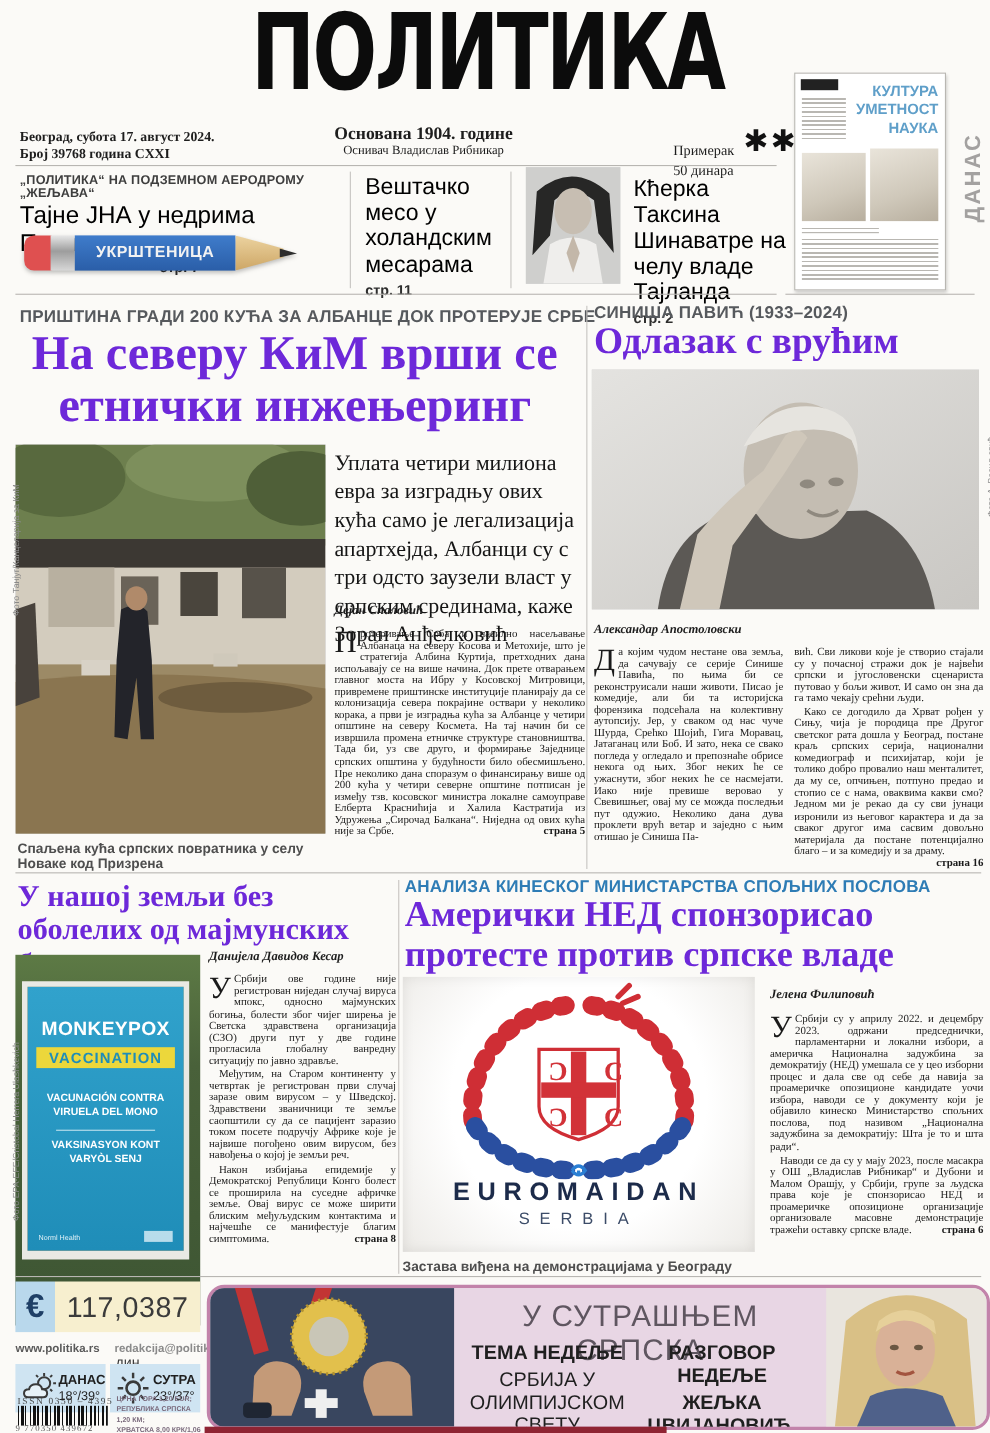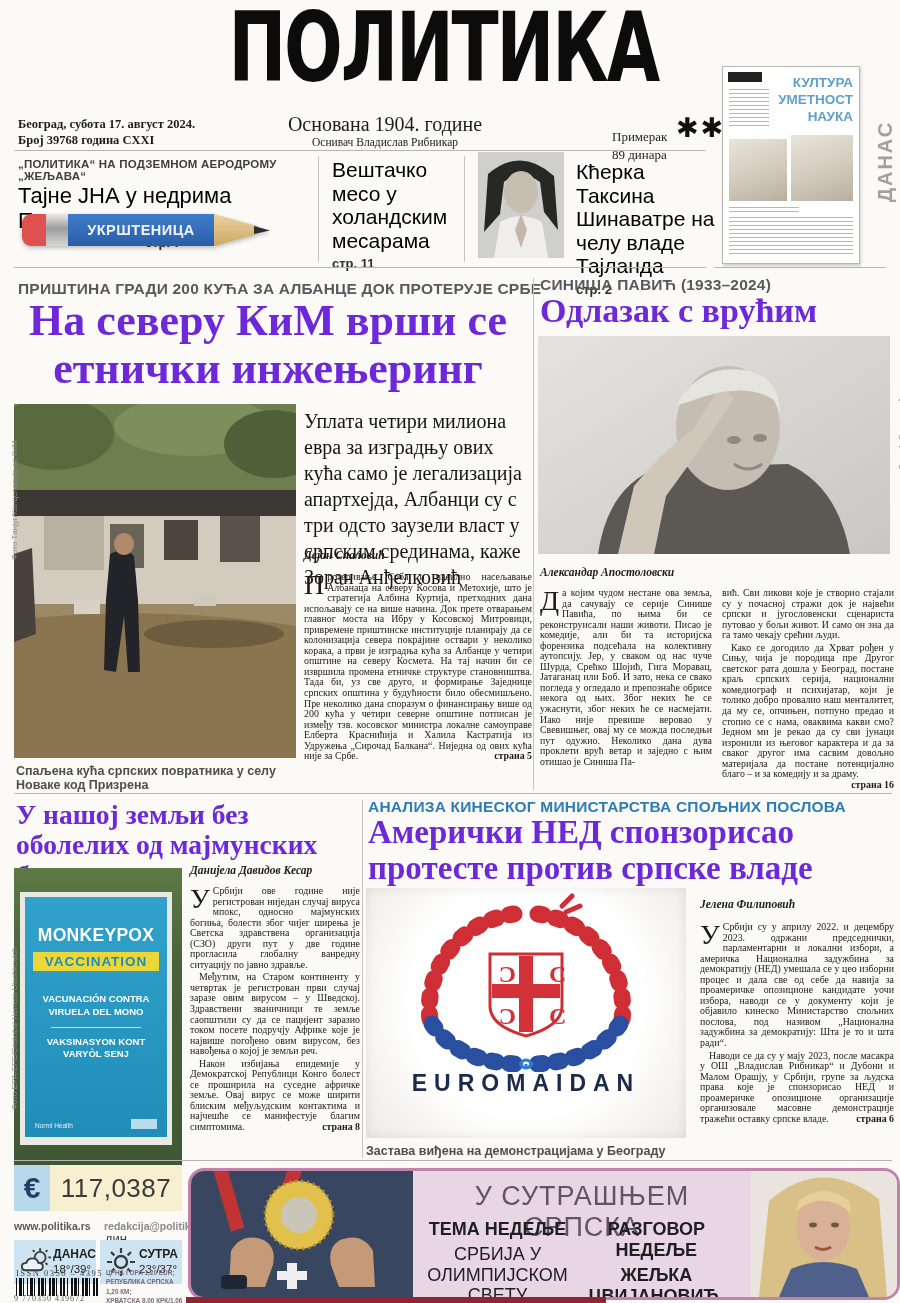--- a/index.html
+++ b/index.html
@@ -9,21 +9,21 @@
   .hr{position:absolute;height:1px;background:#b8b6b2;}
   .vr{position:absolute;width:1px;background:#c6c4c0;}
 
   
   .logo{top:-8px;left:150px;width:560px;text-align:center;font-family:"DejaVu Sans",sans-serif;
         font-weight:900;font-size:96px;letter-spacing:-3px;color:#0c0c0c;
         transform:scaleX(.72);transform-origin:50% 0;}
   .dl-left{top:116px;left:18px;font-family:"Liberation Serif",serif;font-weight:bold;
            font-size:12.5px;line-height:1.3;color:#1d1d1d;}
   .dl-center{top:113px;left:255px;width:260px;text-align:center;font-family:"Liberation Serif",serif;color:#1d1d1d;}
-  .dl-center .l1{font-size:20px;font-weight:normal;}
+  .dl-center .l1{font-size:16px;font-weight:bold;}
   .dl-center .l2{font-size:11.5px;}
   .dl-price{top:128px;left:612px;font-family:Liberation Serif, serif;font-size:13px;line-height:1.35;color:#1d1d1d;}
   .dl-stars{top:112px;left:676px;font-size:27px;letter-spacing:2px;color:#111;}
 
   
   .supp{top:66px;left:722px;width:136px;height:196px;background:#fff;border:1px solid #b9b7b2;
         box-shadow:1px 2px 3px rgba(0,0,0,.18);}
   .supp-head{position:absolute;top:5px;left:5px;width:34px;height:10px;background:#222;}
   .supp-title{position:absolute;top:8px;right:6px;text-align:right;color:#5f9fc9;
               font-size:13.5px;font-weight:bold;line-height:1.25;}
@@ -121,21 +121,21 @@
   <div class="abs dl-left">
     <div>Београд, субота 17. август 2024.</div>
     <div>Број 39768 година CXXI</div>
   </div>
   <div class="abs dl-center">
     <div class="l1">Основана 1904. године</div>
     <div class="l2">Оснивач Владислав Рибникар</div>
   </div>
   <div class="abs dl-price">
     <div>Примерак</div>
-    <div>89 динара</div>
+    <div>50 динара</div>
   </div>
   <div class="abs dl-stars">✱✱</div>
 
   <div class="abs supp">
     <div class="supp-head"></div>
     <div class="supp-title">
       <div>КУЛТУРА</div>
       <div>УМЕТНОСТ</div>
       <div>НАУКА</div>
     </div>
@@ -305,20 +305,21 @@
       <path d="M124,62 h72 v52 q0,20 -36,30 q-36,-10 -36,-30 Z" fill="#ffffff" stroke="#cf2e35" stroke-width="3"></path>
       <rect x="153" y="64" width="14" height="76" fill="#d23238"></rect>
       <rect x="126" y="92" width="68" height="14" fill="#d23238"></rect>
       <text x="183" y="90" font-size="24" font-weight="bold" font-family="Liberation Serif, serif" fill="#d23238">С</text>
       <text x="-150" y="90" transform="scale(-1,1)" font-size="24" font-weight="bold" font-family="Liberation Serif, serif" fill="#d23238">С</text>
       <text x="183" y="132" font-size="24" font-weight="bold" font-family="Liberation Serif, serif" fill="#d23238">С</text>
       <text x="-150" y="132" transform="scale(-1,1)" font-size="24" font-weight="bold" font-family="Liberation Serif, serif" fill="#d23238">С</text>
       <path d="M154,172 q6,8 12,0 q-6,-8 -12,0 M160,172 q0,8 0,0" stroke="#2a7fd4" stroke-width="3" fill="none"></path>
     </svg>
     <div class="flag-title">EUROMAIDAN</div>
+    <div class="flag-sub">SERBIA</div>
   </div>
   <div class="abs caption" style="left:366px;top:1144px;width:330px">Застава виђена на демонстрацијама у Београду</div>
 
   <div class="abs byline" style="left:700px;top:898px">Јелена Филиповић</div>
   <div class="abs bodytxt" style="left:700px;top:922px;width:194px">
     <p class="dc">У Србији су у априлу 2022. и децембру 2023. одржани председнички, парламентарни и локални избори, а америчка Национална задужбина за демократију (НЕД) умешала се у цео изборни процес и дала све од себе да навија за проамеричке опозиционе кандидате уочи избора, наводи се у документу који је објавило кинеско Министарство спољних послова, под називом „Национална задужбина за демократију: Шта је то и шта ради“.</p>
     <p class="ind"><span>Наводи се да су у мају 2023, после масакра у ОШ „Владислав Рибникар“ и Дубони и Малом Орашју, у Србији, групе за људска права које је спонзорисао НЕД и проамеричке опозиционе организације организовале масовне демонстрације тражећи оставку српске владе.</span>
       <span class="pageref">страна 6</span></p>
   </div>
 

